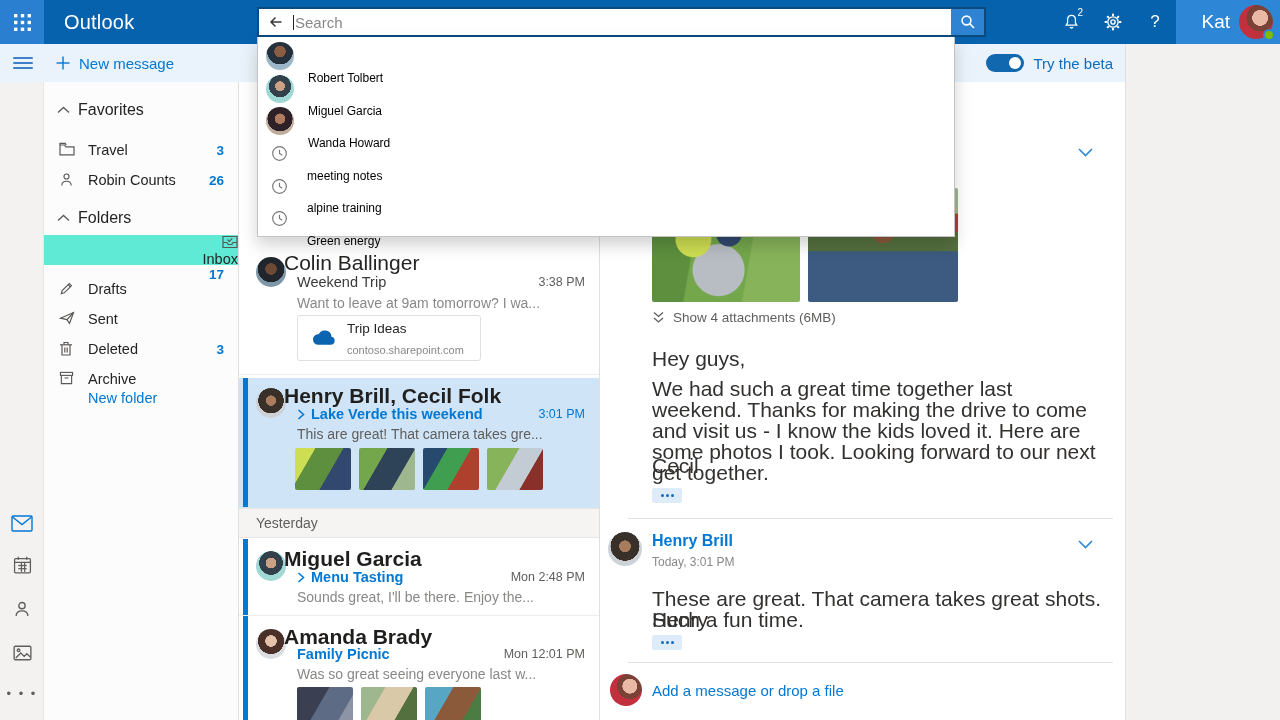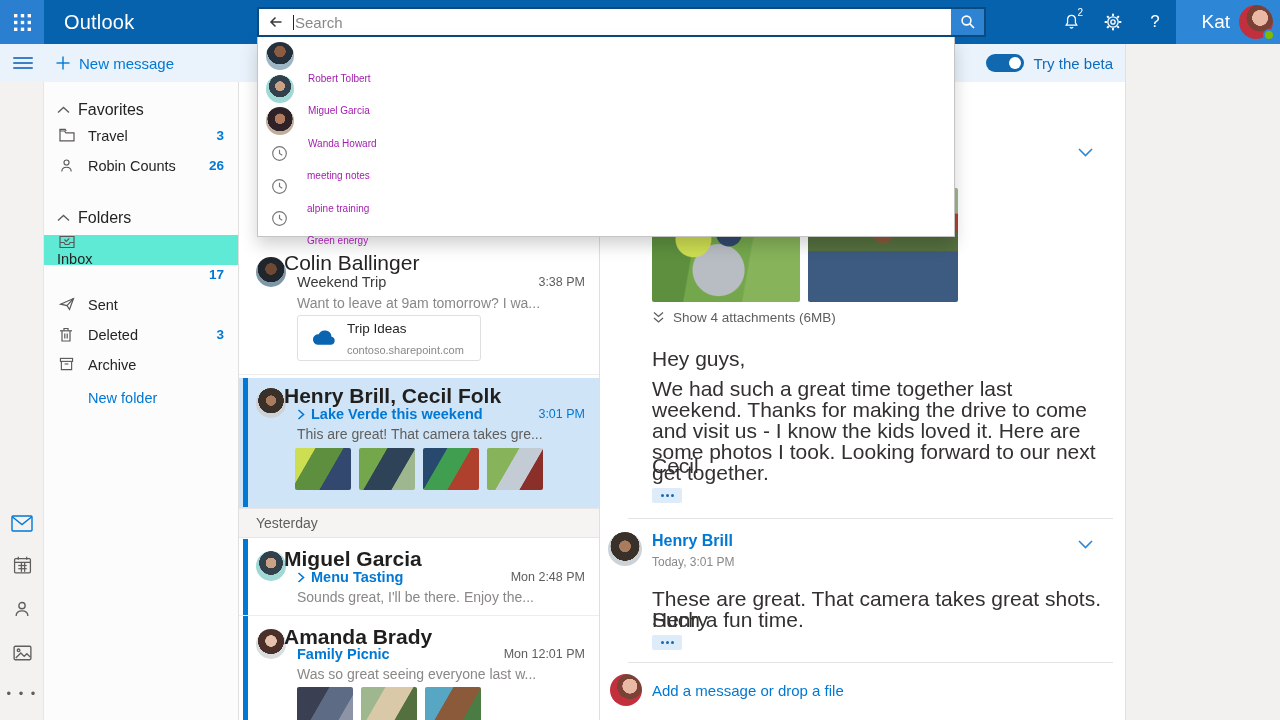--- a/index.html
+++ b/index.html
@@ -42,21 +42,21 @@
   .rail { position:absolute; left:0; top:82px; width:44px; height:638px; background:#f3f2f1; border-right:1px solid #e8e6e4; }
   .rail-icon { position:absolute; left:0; width:44px; height:26px; display:flex; align-items:center; justify-content:center; color:#605e5c; cursor:pointer; }
   .rail-icon.active { color:#0078d4; }
   .rail-dots { color:#605e5c; font-size:13px; letter-spacing:2px; }
 
   
   .folderpane { position:absolute; left:44px; top:82px; width:194px; height:638px; background:#fcfcfc; }
   .fp-header { position:absolute; left:0; width:100%; height:24px; display:flex; align-items:center; cursor:pointer; }
   .fp-header .chev { width:16px; margin-left:13px; color:#605e5c; display:flex; }
   .fp-header .fp-htext { margin-left:5px; font-size:16px; color:#252423; }
-  .fp-row { position:absolute; left:0; width:100%; height:30px; display:flex; align-items:flex-start; cursor:pointer; }
+  .fp-row { position:absolute; left:0; width:100%; height:30px; display:flex; align-items:flex-end; cursor:pointer; }
   .fp-row.selected { background:#5eead4;flex-direction:column; }
   .fp-ic { width:16px; height:16px; margin-left:15px; color:#585document6; color:#5a5856; display:flex; flex:none; }
   .fp-label { margin-left:13px; font-size:14.5px; color:#252423; }
   .fp-count { margin-left:auto; margin-right:14px; font-size:13.5px; color:#0078d4; font-weight:700; }
   .fp-newfolder { position:absolute; left:44px; font-size:14.5px; color:#0078d4; cursor:pointer; }
 
   
   .messagelist { position:absolute; left:238px; top:82px; width:362px; height:638px; background:#fff; border-left:1px solid #e1dfdd; border-right:1px solid #e1dfdd; overflow:hidden; z-index:4; }
   .ml-item { position:absolute; left:0; width:100%; cursor:pointer; background:#fff; border-bottom:1px solid #efedeb; }
   .ml-item.selected { background:#cfe4f7; border-bottom:1px solid #cfe4f7; }
@@ -93,21 +93,21 @@
   .rp-time { position:absolute; left:52px; font-size:12px; color:#8a8886; }
   .rp-compose-text { position:absolute; left:52px; font-size:15px; color:#0078d4; cursor:pointer; }
 
   .rightpanel { position:absolute; left:1125px; top:44px; width:155px; height:676px; background:#f2f1f0; border-left:1px solid #e1dfdd; }
 
   
   .search-dropdown { position:absolute; left:257px; top:37px; width:698px; height:200px; background:#fff; border:1px solid #c4c4c4; border-top:none; box-shadow:0 8px 16px rgba(0,0,0,.18); z-index:55; padding-top:3px; }
   .sd-row { height:32.5px; display:flex; align-items:center; cursor:pointer; }
   .sd-av { width:28px; height:28px; border-radius:50%; margin-left:8px; flex:none; }
   .sd-clock { width:17px; height:17px; margin-left:13px; color:#797774; flex:none; display:flex; }
-  .sd-label { margin-left:14px; font-size:10px; color:#a21caf;margin-top:44px; }
+  .sd-label { margin-left:14px; font-size:12px; color:#000000;margin-top:44px; }
   .sd-row.history .sd-label { margin-left:19px; }
 
   
   .av-robert { background:radial-gradient(circle at 50% 34%, #8a5c42 0 24%, #24313d 25% 55%, #9db6c6 56%); }
   .av-miguel { background:radial-gradient(circle at 50% 40%, #caa184 0 22%, #31404a 23% 50%, #9fd8d4 51%); }
   .av-wanda  { background:radial-gradient(circle at 50% 42%, #b07b5e 0 24%, #2e2228 25% 58%, #bfae9d 59%); }
   .av-colin  { background:radial-gradient(circle at 50% 40%, #6e4a34 0 24%, #20262c 25% 56%, #7e97a8 57%); }
   .av-henry  { background:radial-gradient(circle at 50% 42%, #a97c5d 0 22%, #39302a 23% 55%, #cdd2d6 56%); }
   .av-amanda { background:radial-gradient(circle at 50% 40%, #e6c2ac 0 24%, #4a3029 25% 55%, #d9dde0 56%); }
 
@@ -303,20 +303,29 @@
       <span class="fp-ic">
         <svg width="16" height="14" viewBox="0 0 16 14" fill="none" stroke="#5a5856" stroke-width="1.2">
             <path d="M1 1.5 h14 v11 H1 z"></path>
             <path d="M1 7.5 h4 l1.2 2 h3.6 l1.2-2 h4"></path>
             <path d="M5.5 4.5 l1.8 1.8 3-3"></path>
           </svg>
       </span>
       <span class="fp-label">Inbox</span>
       <span class="fp-count">17</span>
     </div>
+    <div class="fp-row" style="top:185px">
+      <span class="fp-ic">
+        <svg width="15" height="15" viewBox="0 0 16 16" fill="none" stroke="#5a5856" stroke-width="1.2">
+            <path d="M2.5 13.5 l0.9-3.2 L11 2.7 l2.3 2.3 L5.7 12.6 z"></path>
+            <line x1="9.8" y1="3.9" x2="12.1" y2="6.2"></line>
+          </svg>
+      </span>
+      <span class="fp-label">Drafts</span>
+    </div>
     <div class="fp-row" style="top:215px">
       <span class="fp-ic">
         <svg width="16" height="14" viewBox="0 0 16 14" fill="none" stroke="#5a5856" stroke-width="1.2">
             <path d="M1.5 7.2 L14.5 1.5 L10.5 12.5 L8 8.6 z"></path>
             <line x1="8" y1="8.6" x2="14.5" y2="1.5"></line>
           </svg>
       </span>
       <span class="fp-label">Sent</span>
     </div>
     <div class="fp-row" style="top:245px">

